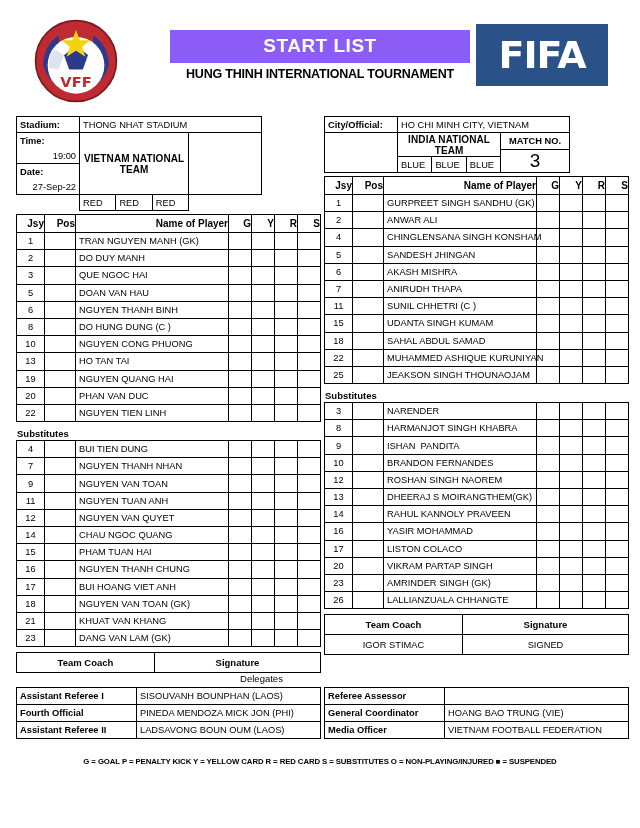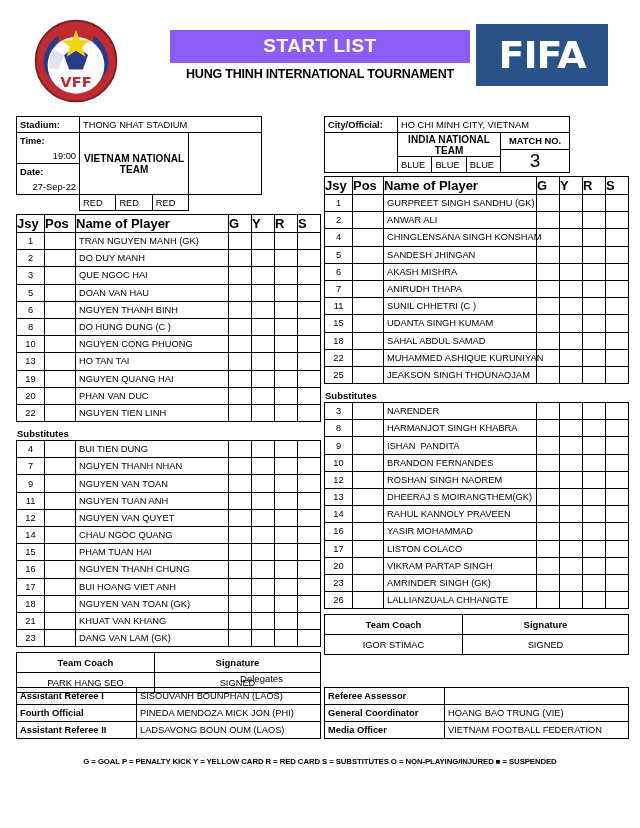--- a/index.html
+++ b/index.html
@@ -47,21 +47,21 @@
   .timeval,.dateval{text-align:right;padding-right:8px;}
   .teamname{
     text-align:center;font-weight:bold;font-size:10px;letter-spacing:.1px;
   }
   .matchno-lbl{text-align:center;font-weight:bold;font-size:9.3px;}
   .matchno-val{text-align:center;font-size:19px;}
   .kit{font-size:9.3px;padding-left:3px;}
 
   
   .players{width:305px;margin-top:3px;}
-  .players th{font-weight:bold;text-align:left;height:17px;font-size:13px;}
+  .players th{font-weight:bold;text-align:right;height:17px;font-size:10px;}
   .players td{height:16.2px;}
   .c-jsy{width:27px;text-align:center;font-size:9.3px;}
   .c-pos{width:30px;}
   .c-name{padding-left:3px;font-size:9.3px;white-space:pre;}
   .c-g,.c-y,.c-r,.c-s{width:22px;}
   .subs-hd{font-weight:bold;font-size:9.5px;margin:6px 0 1px 1px;}
 
   
   .coach{width:305px;margin-top:5px;}
   .coach td{height:19px;text-align:center;}
@@ -375,24 +375,20 @@
             <td class="c-s"></td>
           </tr>
         </tbody>
     </table>
 
     <table class="coach">
       <tbody>
           <tr>
         <td class="hd" style="width:137px">Team Coach</td>
         <td class="hd">Signature</td>
-      </tr>
-      <tr>
-        <td class="vl">PARK HANG SEO</td>
-        <td class="vl">SIGNED</td>
       </tr>
     </tbody>
       </table>
   </div>
 
   <div class="side right">
     <table class="info">
       <tbody>
           <tr>
         <td class="lbl" style="width:66px">City/Official:</td>

